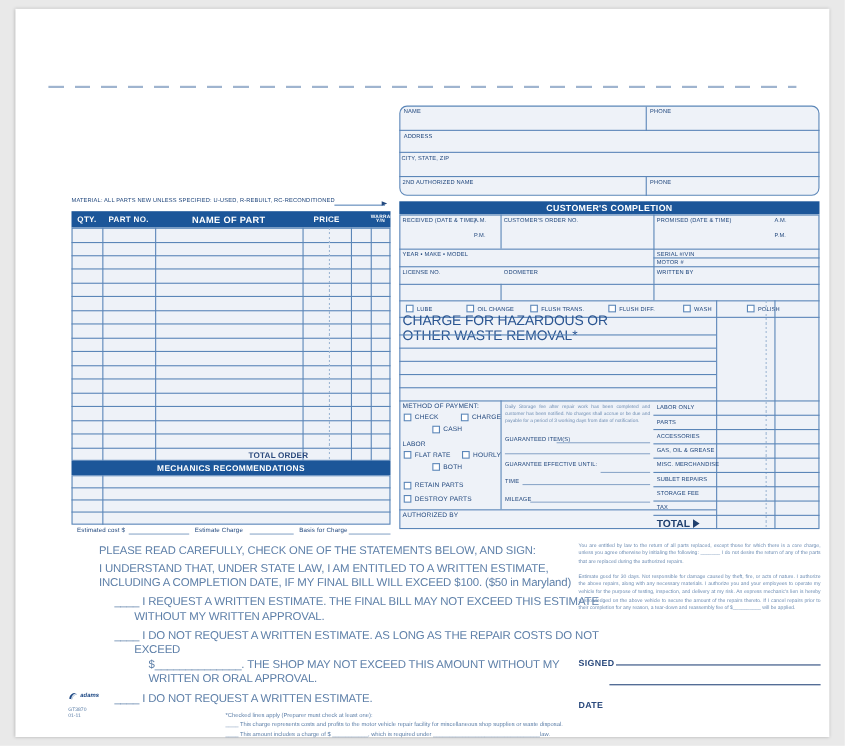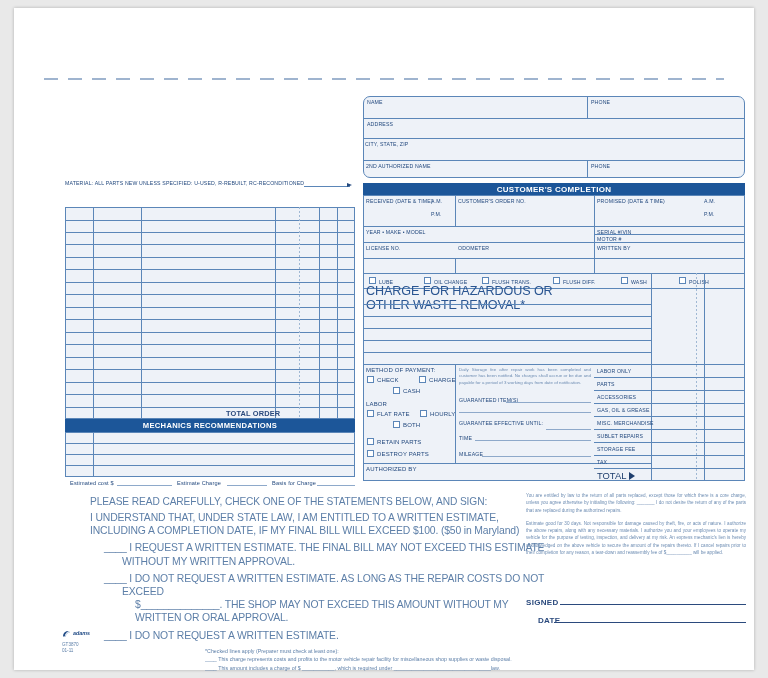--- a/index.html
+++ b/index.html
@@ -83,20 +83,28 @@
   <div class="lbl" style="left:577px;top:91px;">PHONE</div>
   <div class="lbl" style="left:353px;top:113px;">ADDRESS</div>
   <div class="lbl" style="left:351px;top:133px;">CITY, STATE, ZIP</div>
   <div class="lbl" style="left:352px;top:155px;">2ND AUTHORIZED NAME</div>
   <div class="lbl" style="left:577px;top:155px;">PHONE</div>
 
   <div class="lbl" style="left:51px;top:172px;">MATERIAL: ALL PARTS NEW UNLESS SPECIFIED: U-USED, R-REBUILT, RC-RECONDITIONED</div>
   <div class="hline" style="left:290px;top:178px;width:46px;"></div>
   <div style="position:absolute;left:333px;top:175px;width:0;height:0;border-left:5px solid #23497e;border-top:2.5px solid transparent;border-bottom:2.5px solid transparent;"></div>
 
+  <div class="bluebar" id="parts-head">
+    <span class="ph" style="left:0;width:28px;">QTY.</span>
+    <span class="ph" style="left:28px;width:48px;">PART NO.</span>
+    <span class="ph" style="left:76px;width:134px;font-size:8.4px;">NAME OF PART</span>
+    <span class="ph" style="left:210px;width:44px;">PRICE</span>
+    <span class="ph" style="left:254px;width:18px;"></span>
+    <span class="ph" style="left:272px;width:18px;font-size:4.4px;line-height:4.6px;text-align:center;display:block;padding-top:2.5px;">WARRANTY Y/N</span>
+  </div>
   <div class="bx" style="left:51px;top:199px;width:290px;height:212px;"></div>
   <div id="parts-rows">
       <div class="hline" style="left: 51px; top: 211.5px; width: 290px;"></div>
       <div class="hline" style="left: 51px; top: 223.9px; width: 290px;"></div>
       <div class="hline" style="left: 51px; top: 236.4px; width: 290px;"></div>
       <div class="hline" style="left: 51px; top: 248.9px; width: 290px;"></div>
       <div class="hline" style="left: 51px; top: 261.4px; width: 290px;"></div>
       <div class="hline" style="left: 51px; top: 273.8px; width: 290px;"></div>
       <div class="hline" style="left: 51px; top: 286.3px; width: 290px;"></div>
       <div class="hline" style="left: 51px; top: 298.8px; width: 290px;"></div>
@@ -238,21 +246,21 @@
       <div class="hline" style="left: 580px; top: 408px; width: 151px;"></div>
       <div class="lbl" style="left: 583px; top: 399px;">GAS, OIL &amp; GREASE</div>
       <div class="hline" style="left: 580px; top: 421px; width: 151px;"></div>
       <div class="lbl" style="left: 583px; top: 412px;">MISC. MERCHANDISE</div>
       <div class="hline" style="left: 580px; top: 434px; width: 151px;"></div>
       <div class="lbl" style="left: 583px; top: 425px;">SUBLET REPAIRS</div>
       <div class="hline" style="left: 580px; top: 447px; width: 151px;"></div>
       <div class="lbl" style="left: 583px; top: 438px;">STORAGE FEE</div>
       <div class="hline" style="left: 580px; top: 460px; width: 151px;"></div>
       <div class="lbl" style="left: 583px; top: 451px;">TAX</div>
-      <div style="position: absolute; left: 583px; top: 462px; font-size: 9.4px; font-weight: normal; color: rgb(31, 63, 110); display: flex; align-items: center; gap: 3px;">
+      <div style="position: absolute; left: 583px; top: 462px; font-size: 9.4px; font-weight: bold; color: rgb(31, 63, 110); display: flex; align-items: center; gap: 3px;">
         <span>TOTAL</span>
         <span style="width:0;height:0;border-left:6px solid #1f3f6e;border-top:4px solid transparent;border-bottom:4px solid transparent;display:inline-block;"></span>
       </div>
     </div>
 
   <div class="legal-l">
     <div class="ll1">PLEASE READ CAREFULLY, CHECK ONE OF THE STATEMENTS BELOW, AND SIGN:</div>
     <div class="ll-big" style="margin-top:3px;">I UNDERSTAND THAT, UNDER STATE LAW, I AM ENTITLED TO A WRITTEN ESTIMATE, INCLUDING A COMPLETION DATE, IF MY FINAL BILL WILL EXCEED $100. ($50 in Maryland)</div>
     <div class="ll-big ll-ind" style="margin-top:4px;margin-left:14px;">____ I REQUEST A WRITTEN ESTIMATE.  THE FINAL BILL MAY NOT EXCEED THIS ESTIMATE WITHOUT MY WRITTEN APPROVAL.</div>
     <div class="ll-big ll-ind" style="margin-top:4px;margin-left:14px;">____ I DO NOT REQUEST A WRITTEN ESTIMATE. AS LONG AS THE REPAIR COSTS DO NOT EXCEED</div>
@@ -276,16 +284,16 @@
     <div class="cd">GT3870</div>
     <div class="cd">01-11</div>
   </div>
 
   <div class="legal-r">
     <div>You are entitled by law to the return of all parts replaced, except those for which there is a core charge, unless you agree otherwise by initialing the following: _______ I do not desire the return of any of the parts that are replaced during the authorized repairs.</div>
     <div style="margin-top:6px;">Estimate good for 30 days. Not responsible for damage caused by theft, fire, or acts of nature. I authorize the above repairs, along with any necessary materials. I authorize you and your employees to operate my vehicle for the purpose of testing, inspection, and delivery at my risk. An express mechanic's lien is hereby acknowledged on the above vehicle to secure the amount of the repairs thereto. If I cancel repairs prior to their completion for any reason, a tear-down and reassembly fee of $__________ will be applied.</div>
   </div>
   <div class="sig-row" style="left:512px;top:590px;">SIGNED</div>
   <div class="ruleline" style="left:546px;top:596px;width:186px;background:#2b4a7d;"></div>
-  <div class="sig-row" style="left:512px;top:608px;margin-left:12px;">DATE</div>
+  <div class="sig-row" style="left:512px;top:629px;">DATE</div>
   <div class="ruleline" style="left:540px;top:614px;width:192px;background:#2b4a7d;"></div>
 
 </div>
 
 </body></html>

